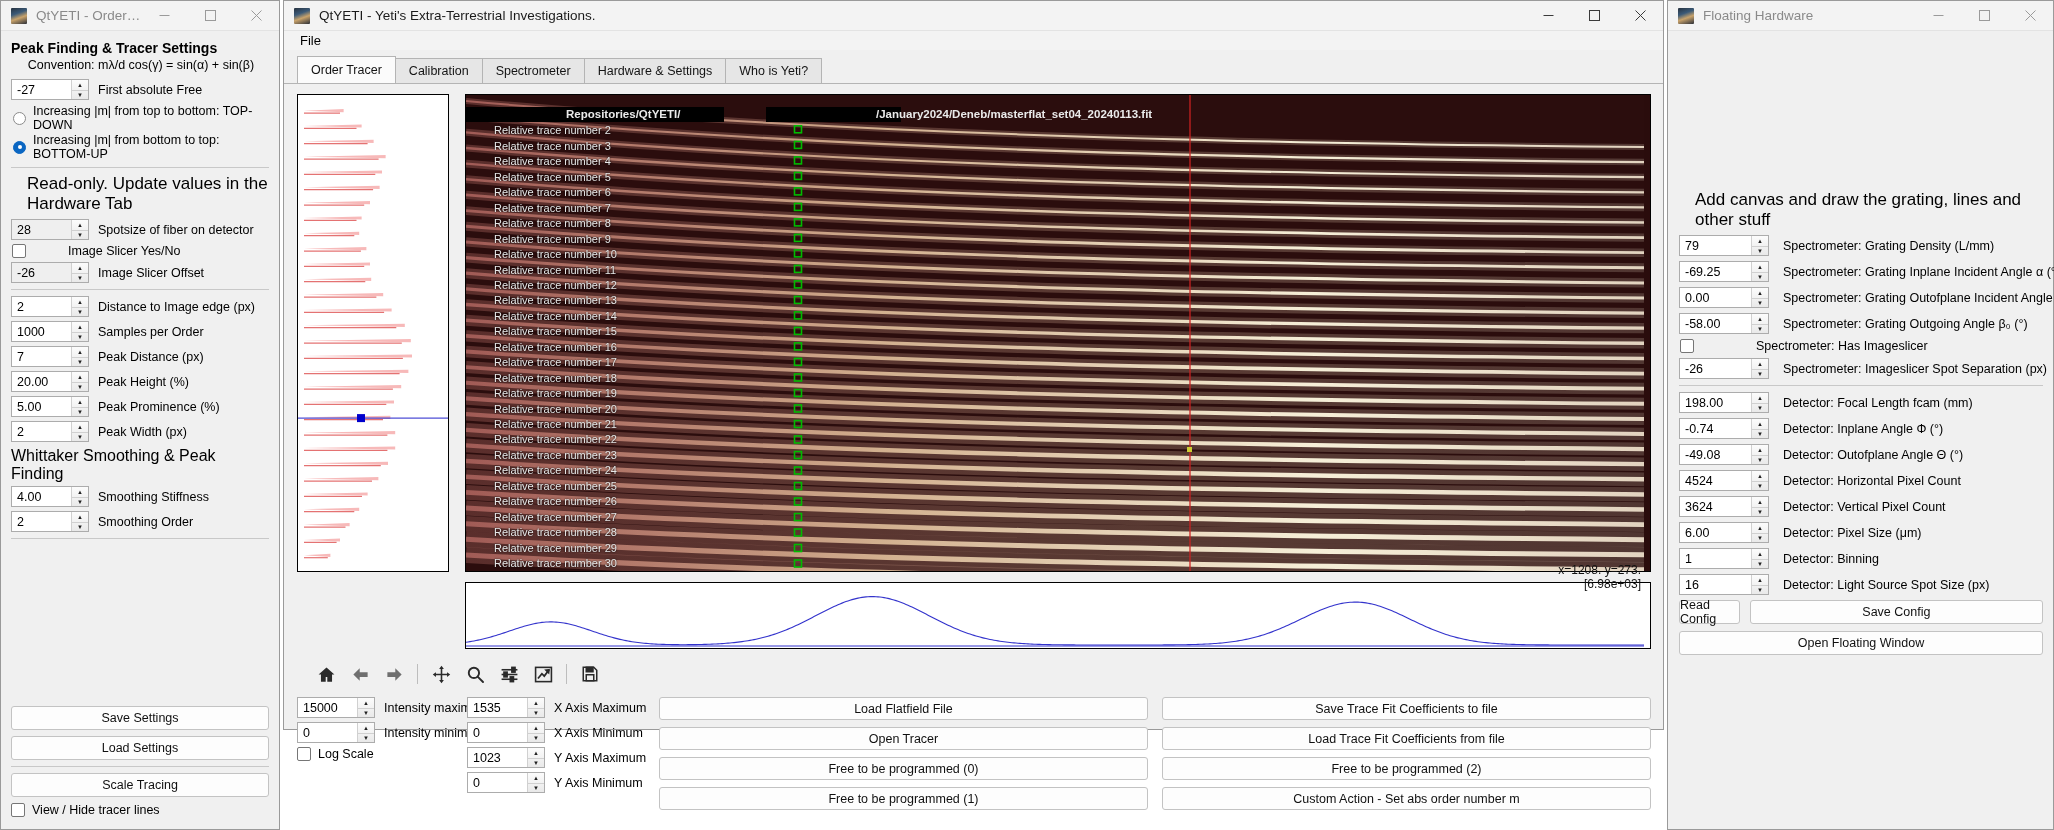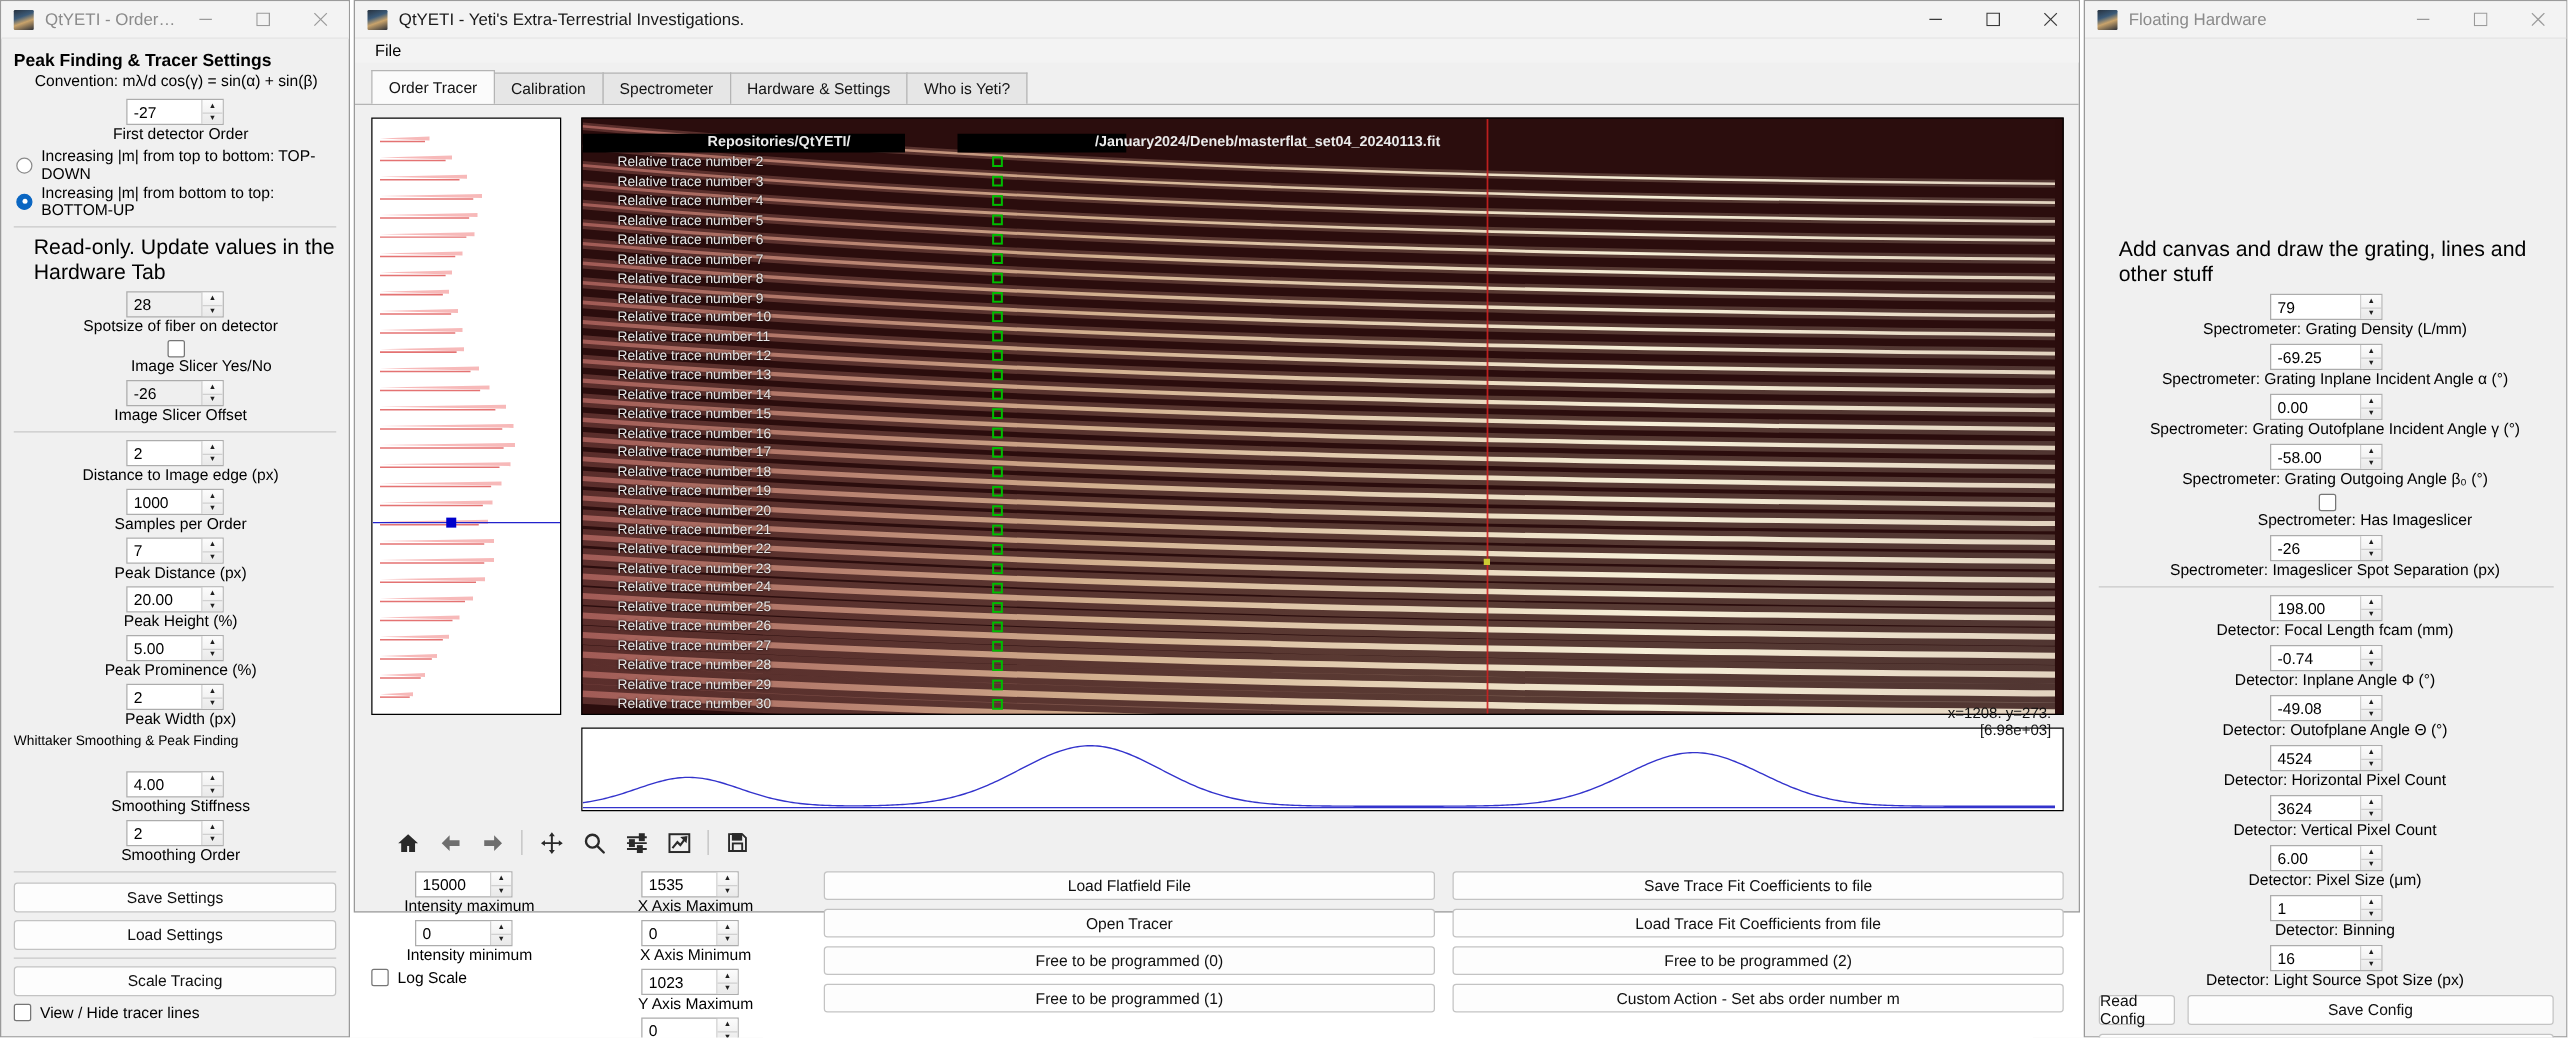--- a/index.html
+++ b/index.html
@@ -49,25 +49,25 @@
   }
   .winbtn.inactive { color: #9a9a9a; }
   .winbtn svg { display: block; }
 
   
   #leftwin { left: 0; top: 0; width: 280px; height: 830px; border-color: #9a9a9a; }
   #leftwin .body { flex: 1 1 auto; padding: 0 10px 8px 10px; position: relative; overflow: hidden; }
   .sec-title { font-weight: bold; font-size: 14px; margin: 9px 0 2px 0; }
   .convention { text-align: center; font-size: 12.5px; margin: 0 0 7px 2px; }
   .hint { font-size: 17px; margin: 2px 0 5px 16px; }
-  .grp-title { font-size: 11px; margin: 5px 0 18px 0; }
+  .grp-title { font-size: 16px; margin: 5px 0 3px 0; }
   .hr { border: none; border-top: 1px solid #c8c8c8; margin: 6px 0 6px 0; height: 0; }
 
   
-  .row { display: flex; align-items: center; margin: 0 0 4px 0; flex-direction: column; }
+  .row { display: flex; align-items: center; margin: 0 0 4px 0; }
   .spin {
     display: flex; align-items: stretch;
     height: 21px; width: 78px;
     border: 1px solid #acacac;
     background: #fff;
     flex: 0 0 auto;
   }
   .spin.ro { background: #efefef; }
   .spin .val {
     flex: 1 1 auto; padding: 0 0 0 5px;
@@ -223,21 +223,21 @@
       <div class="convention">Convention: mλ/d cos(γ) = sin(α) + sin(β)</div>
 
       <div class="row">
         <div class="spin">
           <div class="val">-27</div>
           <div class="arrows">
             <div class="ar up">▲</div>
             <div class="ar dn">▼</div>
           </div>
         </div>
-        <div class="lab">First detector Order</div>
+        <div class="lab">First absolute Free</div>
       </div>
 
       <div class="radio-row">
         <div class="radio"></div>
         <div>Increasing |m| from top to bottom: TOP-DOWN</div>
       </div>
       <div class="radio-row">
         <div class="radio on"></div>
         <div>Increasing |m| from bottom to top: BOTTOM-UP</div>
       </div>

